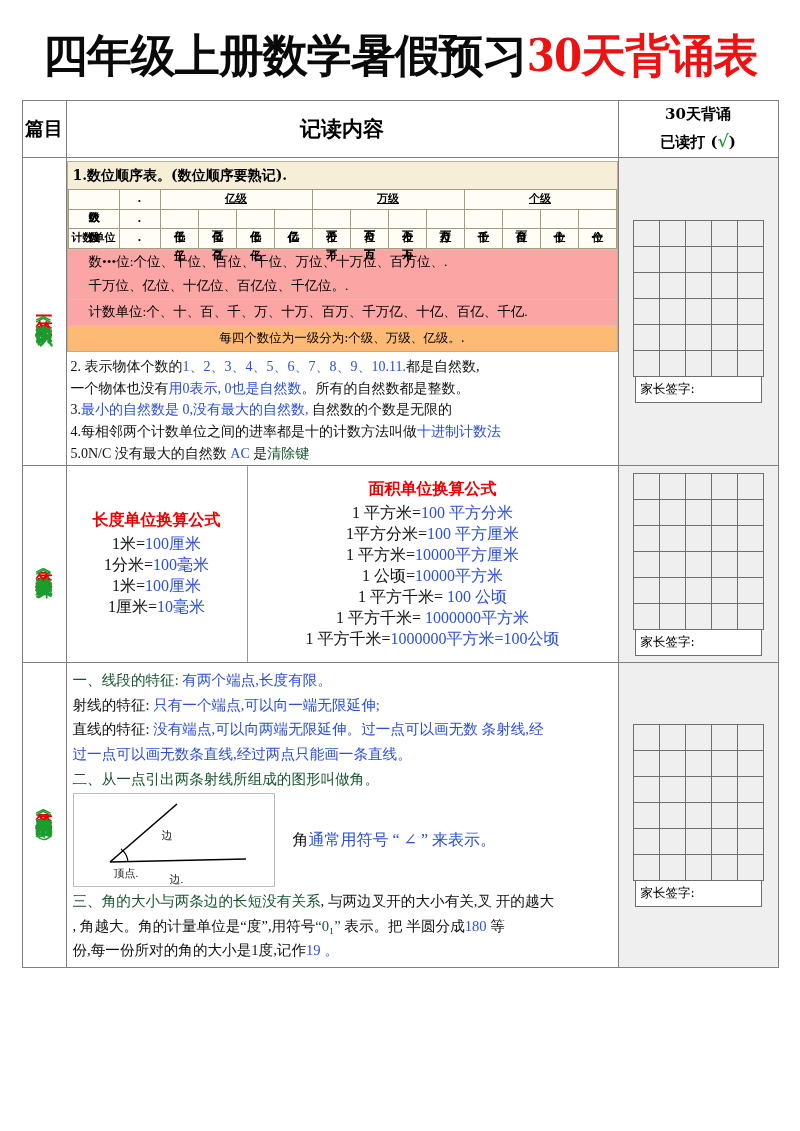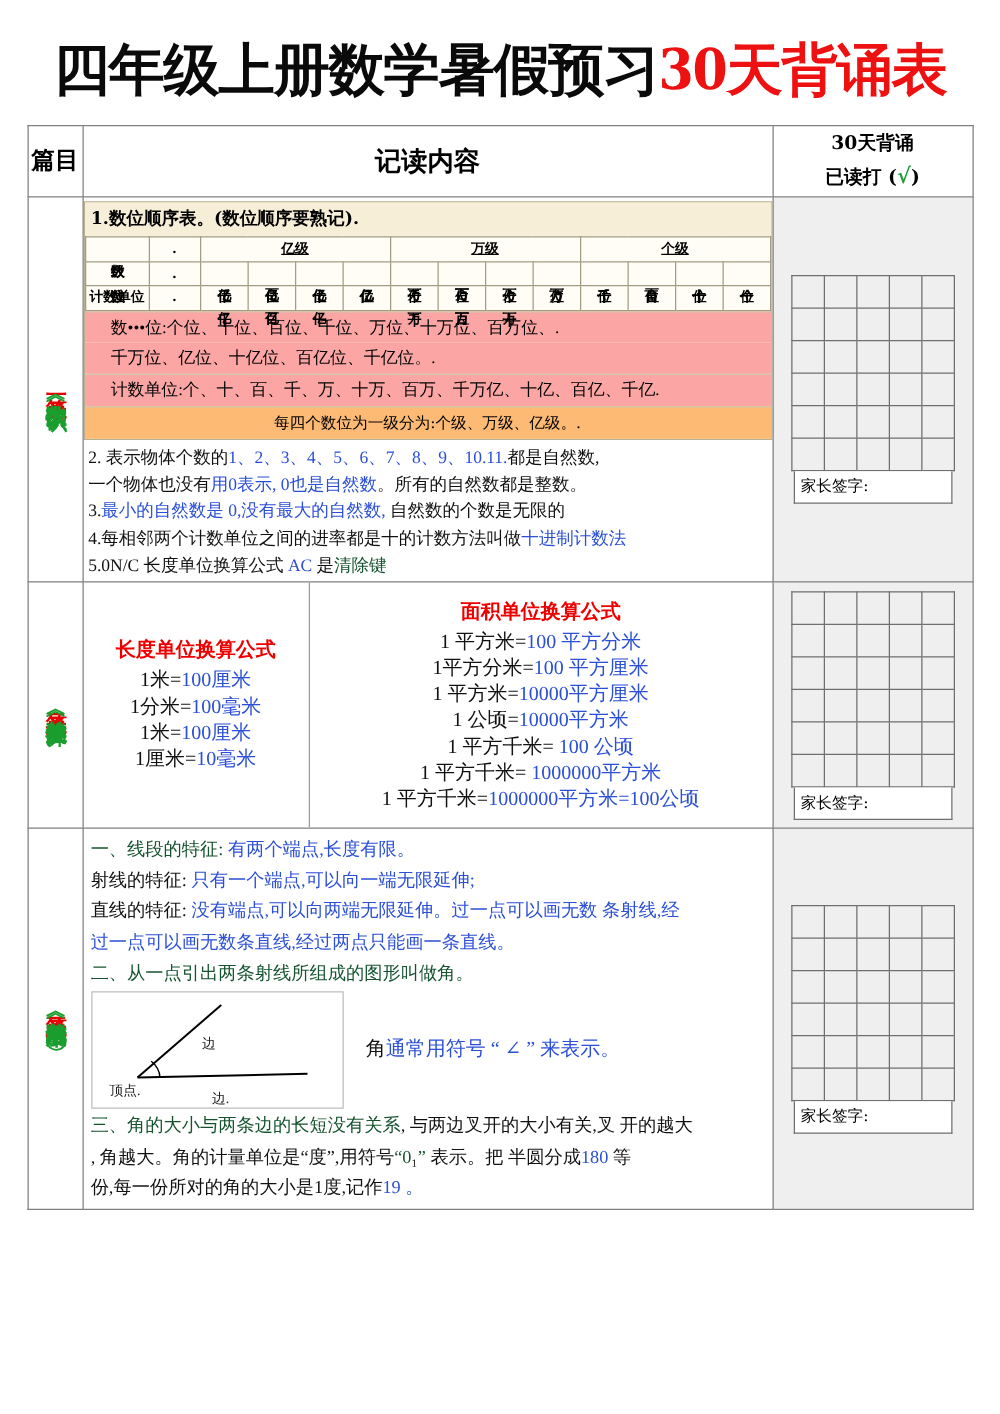--- a/index.html
+++ b/index.html
@@ -255,21 +255,21 @@
           <div class="pv-note" style="border-top:none">千万位、亿位、十亿位、百亿位、千亿位。.</div>
           <div class="pv-note">计数单位:个、十、百、千、万、十万、百万、千万亿、十亿、百亿、千亿.</div>
           <div class="pv-foot">每四个数位为一级分为:个级、万级、亿级。.</div>
         </div>
 
         <div class="u1-lines">
               <div><span class="blk">2. 表示物体个数的</span><span class="blue">1、2、3、4、5、6、7、8、9、10.11.</span><span class="blk">都是自然数,</span></div>
               <div><span class="blk">一个物体也没有</span><span class="blue">用0表示,</span><span class="blk"> </span><span class="blue">0也是自然数</span><span class="blk">。所有的自然数都是整数。</span></div>
               <div><span class="blk">3.</span><span class="blue">最小的自然数是 0,没有最大的自然数,</span><span class="blk"> 自然数的个数是无限的</span></div>
               <div><span class="blk">4.每相邻两个计数单位之间的进率都是十的计数方法叫做</span><span class="blue">十进制计数法</span></div>
-              <div><span class="blk">5.0N/C 长度单位换算公式</span><span class="blue">   AC   </span><span class="blk">是</span><span class="red">清除键</span></div>
+              <div><span class="blk">5.0N/C 没有最大的自然数</span><span class="blue">   AC   </span><span class="blk">是</span><span class="red">清除键</span></div>
             </div>
       </td>
       <td class="markcell">
         <div class="mark-inner">
           <table class="grid">
                 <tbody>
                   <tr>
                     <td></td>
                     <td></td>
                     <td></td>
@@ -419,21 +419,21 @@
               </div>
 
           <div class="ang-wrap">
             <div class="ang-box">
               <svg width="200" height="92" viewBox="0 0 200 92">
                 <line x1="36" y1="68" x2="172" y2="65" stroke="#000" stroke-width="1.6"></line>
                 <line x1="36" y1="68" x2="103" y2="10" stroke="#000" stroke-width="1.6"></line>
                 <path d="M 54 68 A 18 18 0 0 0 47 55" fill="none" stroke="#000" stroke-width="1.2"></path>
               </svg>
               <span class="lbl" style="left:88px;top:32px;">边</span>
-              <span class="lbl" style="left:14px;top:70px;">顶点.</span>
+              <span class="lbl" style="left:40px;top:70px;">顶点.</span>
               <span class="lbl" style="left:96px;top:76px;">边.</span>
             </div>
             <div class="ang-note"><span class="blk">角</span><span class="blue">通常用符号 “ ∠ ” 来表示。</span></div>
           </div>
 
           <div>
                 <div><span class="red">三、角的大小与两条边的长短没有关系</span><span class="blk">, 与两边叉开的大小有关,叉 开的越大</span></div>
                 <div><span class="blk">, 角越大。角的计量单位是“度”,用符号</span><span class="red">“0</span><span class="blk">₁</span><span class="red">”</span><span class="blk"> 表示。把 半圆分成</span><span class="blue">180</span><span class="blk"> 等</span></div>
                 <div><span class="blk">份,每一份所对的角的大小是1度,记作</span><span class="blue">19 。</span></div>
               </div>

